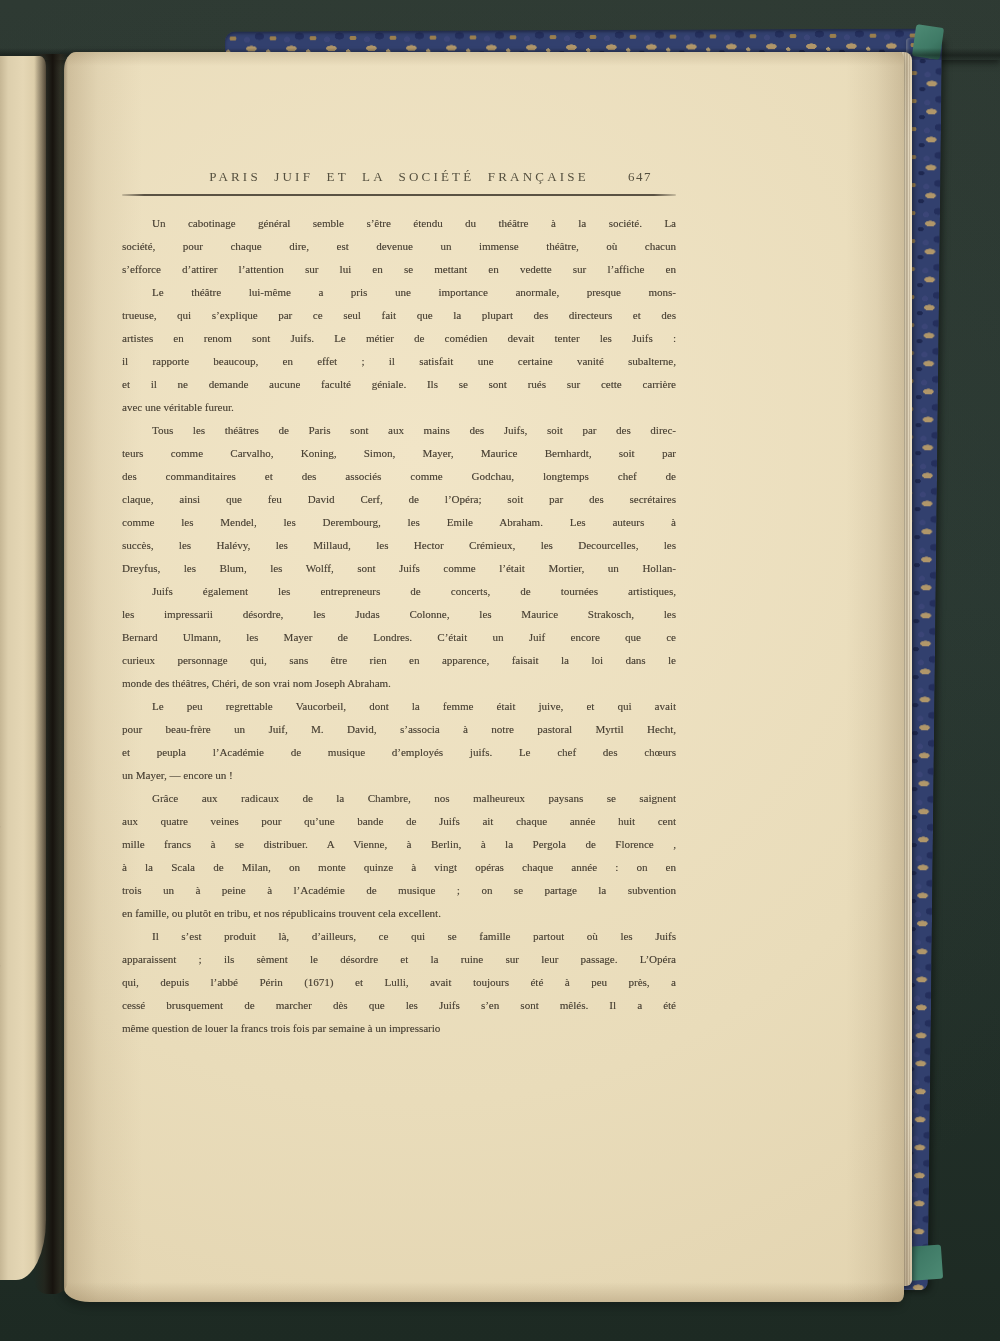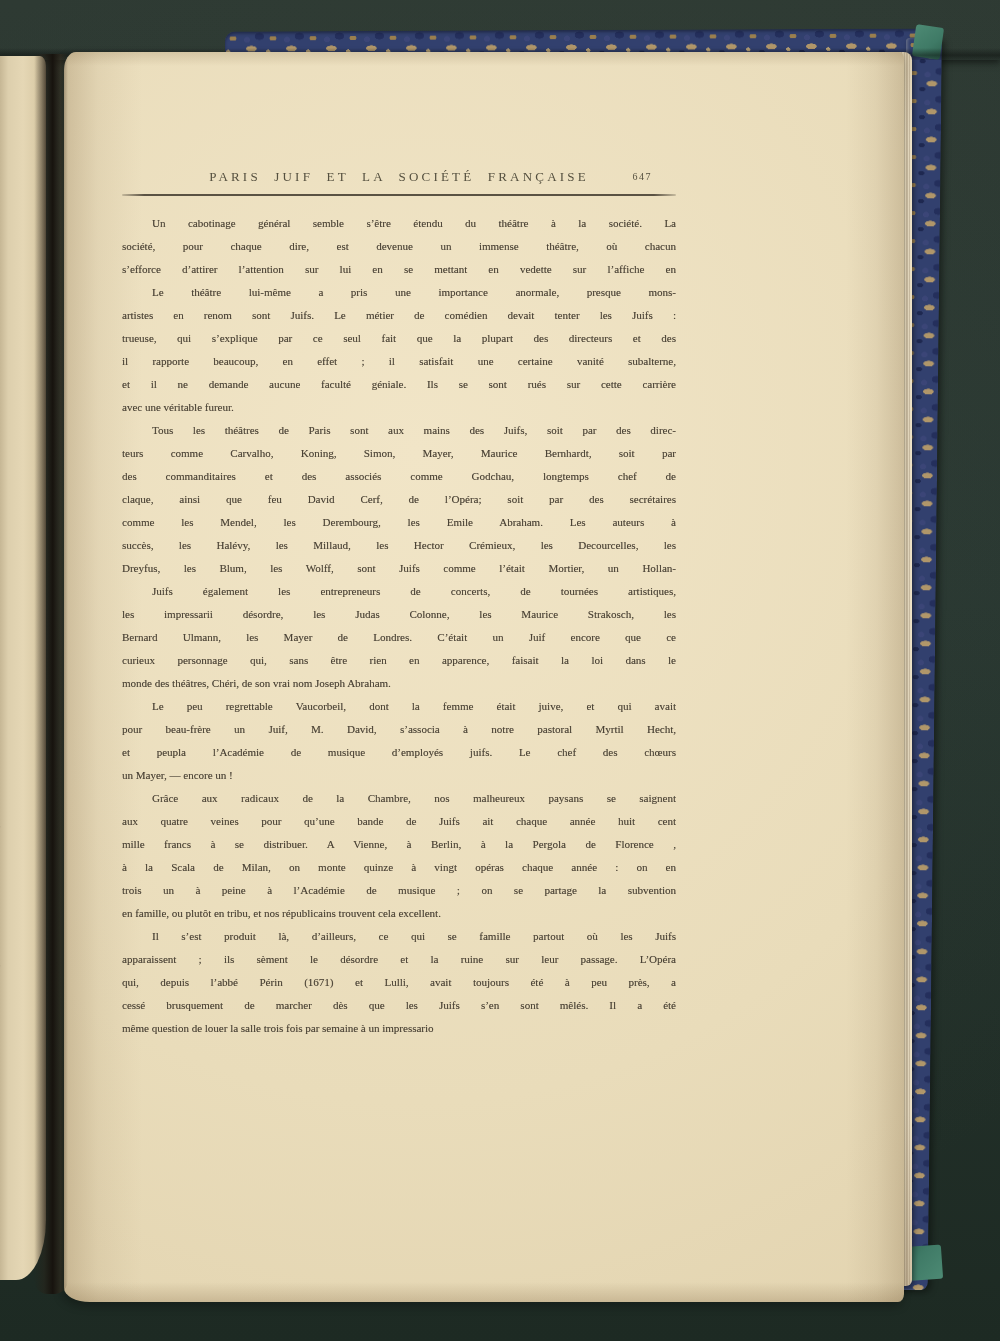--- a/index.html
+++ b/index.html
@@ -93,21 +93,21 @@
     box-shadow:-2px 4px 9px rgba(10,12,10,.35);
     margin-left:8px;
   }
   .page-content{position:absolute; left:58px; top:114px; width:554px; color:var(--ink,#4b4336);}
   .running-header{position:relative; height:22px;}
   .title{
     text-align:center; font-size:13px; letter-spacing:3.2px; word-spacing:7px;
     color:var(--header-ink,#55503f); line-height:22px;
   }
   .folio{
-    position:absolute; right:24px; top:0; font-size:10px; letter-spacing:1.5px;
+    position:absolute; right:24px; top:0; font-size:13px; letter-spacing:1.5px;
     color:var(--header-ink,#55503f); line-height:22px;
   }
   .header-rule{
     height:2px; margin-top:6px; border-radius:1px;
     background:linear-gradient(90deg, rgba(86,78,62,.25) 0%, #5a5243 4%, #5a5243 96%, rgba(86,78,62,.25) 100%);
   }
   .text-body{margin-top:16px; font-size:11px;}
   .jline{
     height:23px; line-height:23px; overflow:hidden;
     text-align:justify; text-align-last:justify;
@@ -149,22 +149,22 @@
       <div class="text-body">
 
         <div class="para">
           <div class="jline indent">Un cabotinage général semble s’être étendu du théâtre à la société. La</div>
           <div class="jline">société, pour chaque dire, est devenue un immense théâtre, où chacun</div>
           <div class="jline">s’efforce d’attirer l’attention sur lui en se mettant en vedette sur l’affiche en</div>
         </div>
 
         <div class="para">
           <div class="jline indent">Le théâtre lui-même a pris une importance anormale, presque mons-</div>
+          <div class="jline">trueuse, qui s’explique par ce seul fait que la plupart des directeurs et des</div>
           <div class="jline">artistes en renom sont Juifs. Le métier de comédien devait tenter les Juifs :</div>
-          <div class="jline">trueuse, qui s’explique par ce seul fait que la plupart des directeurs et des</div>
           <div class="jline">il rapporte beaucoup, en effet ; il satisfait une certaine vanité subalterne,</div>
           <div class="jline">et il ne demande aucune faculté géniale. Ils se sont rués sur cette carrière</div>
           <div class="jline last">avec une véritable fureur.</div>
         </div>
 
         <div class="para">
           <div class="jline indent">Tous les théâtres de Paris sont aux mains des Juifs, soit par des direc-</div>
           <div class="jline">teurs comme Carvalho, Koning, Simon, Mayer, Maurice Bernhardt, soit par</div>
           <div class="jline">des commanditaires et des associés comme Godchau, longtemps chef de</div>
           <div class="jline">claque, ainsi que feu David Cerf, de l’Opéra; soit par des secrétaires</div>
@@ -195,21 +195,21 @@
           <div class="jline">à la Scala de Milan, on monte quinze à vingt opéras chaque année : on en</div>
           <div class="jline">trois un à peine à l’Académie de musique ; on se partage la subvention</div>
           <div class="jline last">en famille, ou plutôt en tribu, et nos républicains trouvent cela excellent.</div>
         </div>
 
         <div class="para">
           <div class="jline indent">Il s’est produit là, d’ailleurs, ce qui se famille partout où les Juifs</div>
           <div class="jline">apparaissent ; ils sèment le désordre et la ruine sur leur passage. L’Opéra</div>
           <div class="jline">qui, depuis l’abbé Périn (1671) et Lulli, avait toujours été à peu près, a</div>
           <div class="jline">cessé brusquement de marcher dès que les Juifs s’en sont mêlés. Il a été</div>
-          <div class="jline last">même question de louer la salle trois fois par semaine à un impressario</div>
+          <div class="jline last">même question de louer la francs trois fois par semaine à un impressario</div>
         </div>
 
       </div>
     </div>
   </div>
 
   <div class="gutter"></div>
 </div>
 
 </body></html>

